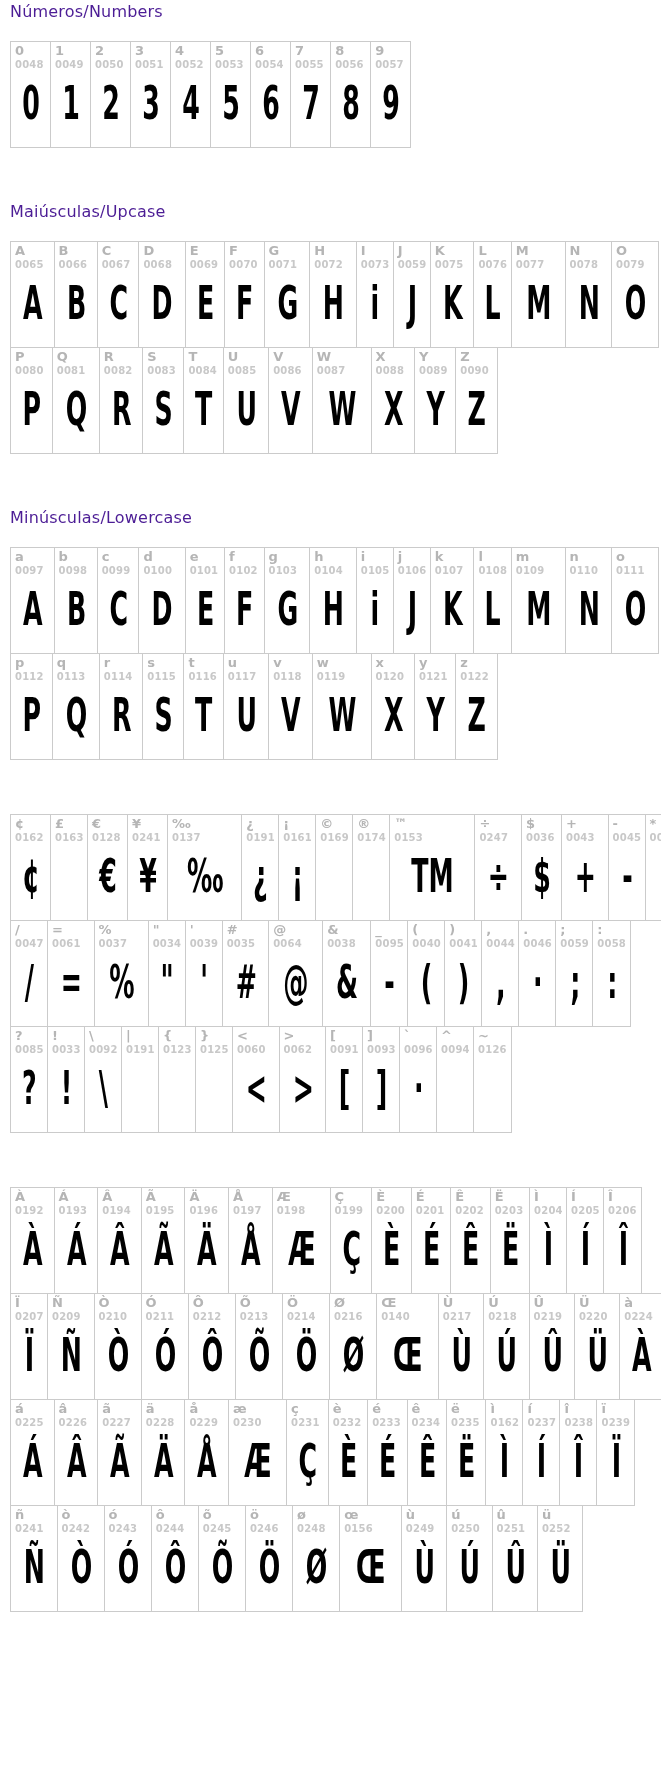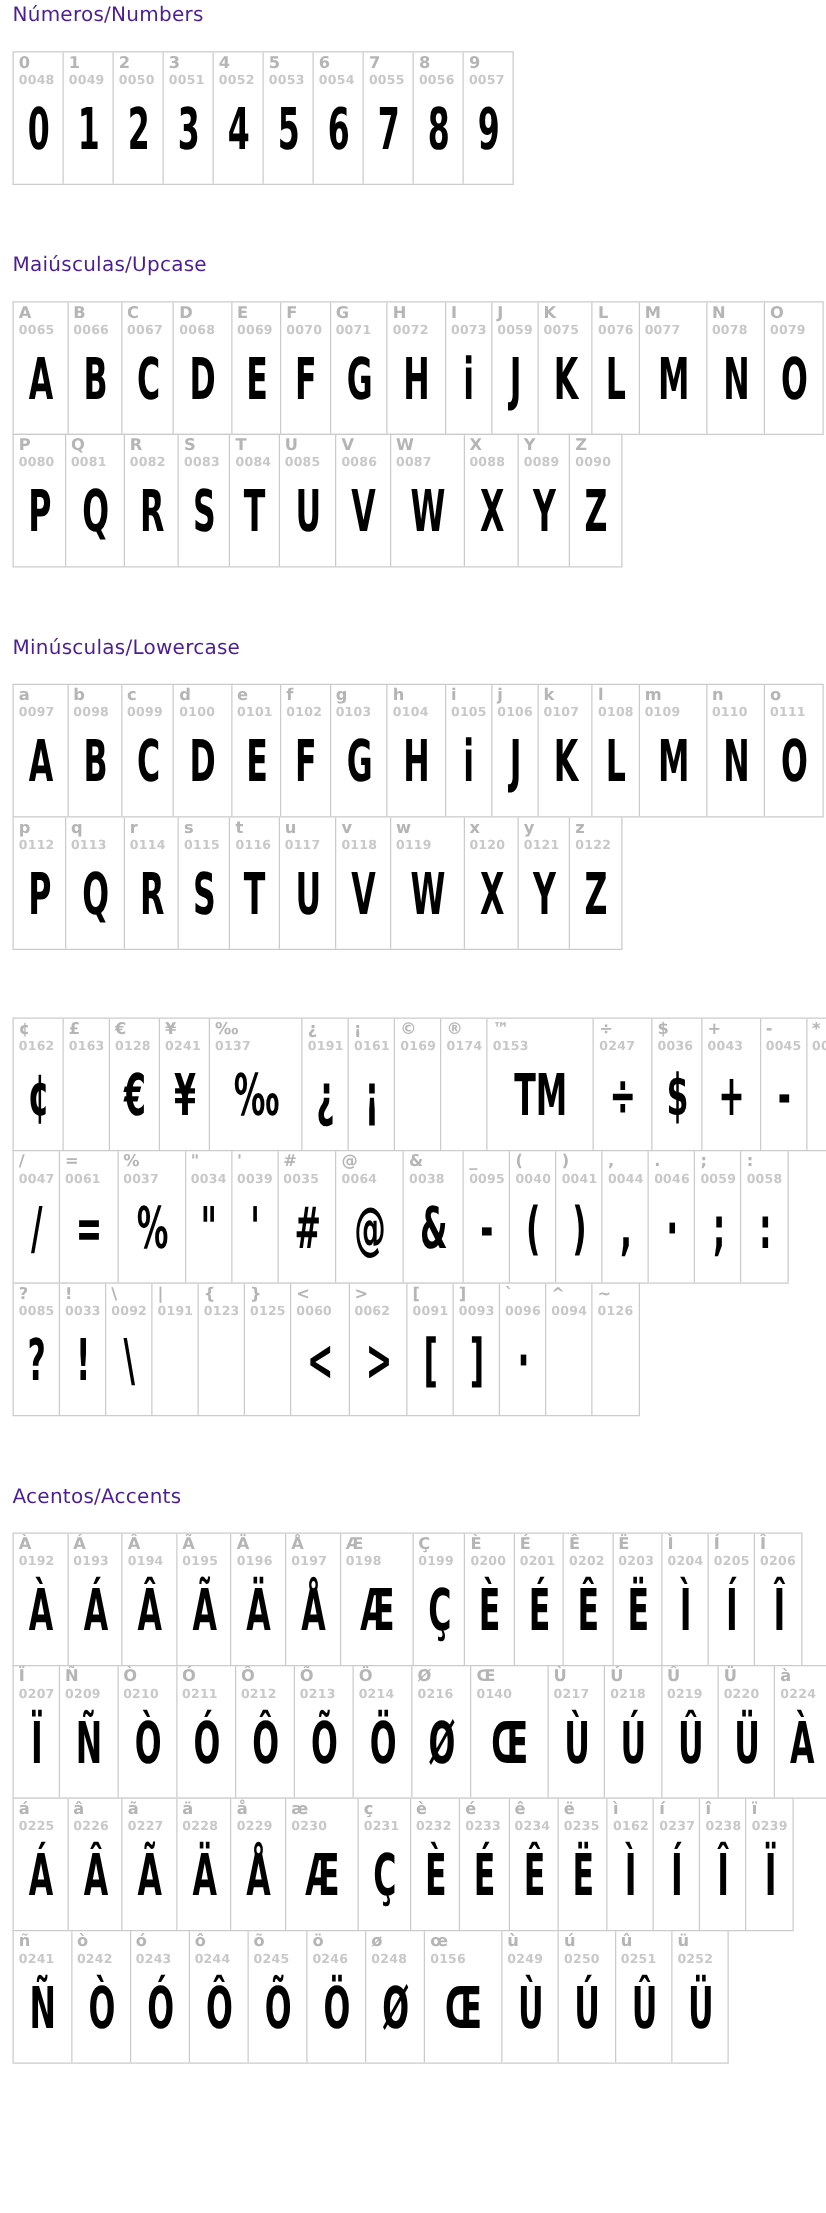--- a/index.html
+++ b/index.html
@@ -830,21 +830,20 @@
         <div class="cell">
           <div class="ref-ch">~</div>
           <div class="ref-code">0126</div>
           <div class="glyph-area">
             <span class="glyph"></span>
           </div>
         </div>
       </div>
     </div>
     <div class="section">
-      <h2 class="section-title">Acentos/Accents</h2>
       <div class="char-row">
         <div class="cell">
           <div class="ref-ch">À</div>
           <div class="ref-code">0192</div>
           <div class="glyph-area">
             <span class="glyph">À</span>
           </div>
         </div>
         <div class="cell">
           <div class="ref-ch">Á</div>

